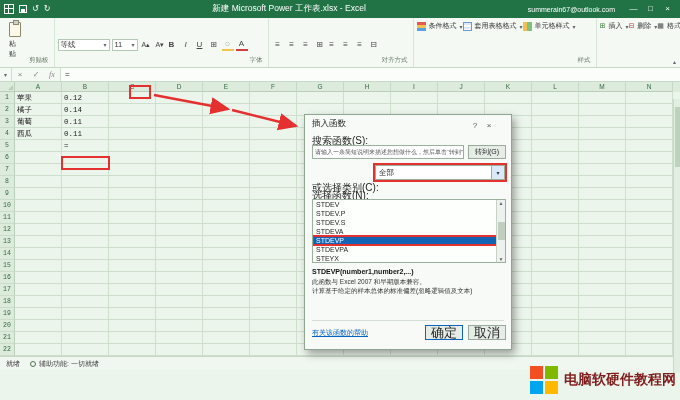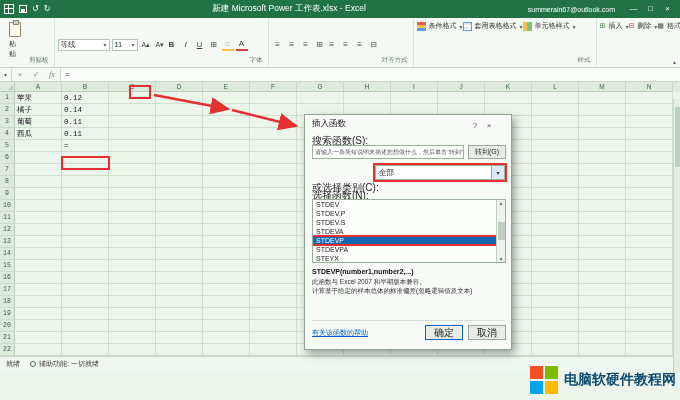--- a/index.html
+++ b/index.html
@@ -108,37 +108,37 @@
   .fn-item.selected{background:#1464b4;color:#fff;outline:2px solid #e53030;outline-offset:-1px;}
   .dlg-scroll{position:absolute;right:0;top:0;bottom:0;width:9px;background:#eef2ee;border-left:1px solid #c5d2c5;
     display:flex;flex-direction:column;align-items:center;justify-content:space-between;font-size:5px;color:#667;}
   .dlg-scroll .thumb{width:7px;height:18px;background:#c2cec2;}
   .dlg-sig{position:absolute;left:7px;top:153px;font-size:7px;font-weight:bold;color:#111;}
   .dlg-compat{position:absolute;left:7px;top:163px;font-size:6.5px;color:#333;}
   .dlg-desc{position:absolute;left:7px;top:172px;width:194px;font-size:6.5px;color:#333;line-height:1.3;}
   .dlg-sep{position:absolute;left:7px;right:7px;top:205px;border-top:1px solid #d5ded5;}
   .dlg-link{position:absolute;left:7px;top:213px;font-size:7px;color:#0563c1;text-decoration:underline;}
   .dlg-btn{position:absolute;top:210px;width:38px;height:15px;background:#e6ede6;border:1px solid #9aaa9a;
-    font-size:10px;display:flex;align-items:center;justify-content:center;color:#222;}
+    font-size:13px;display:flex;align-items:center;justify-content:center;color:#222;}
   .dlg-btn.ok{left:120px;border-color:#0b64c0;}
   .dlg-btn.cancel{left:163px;text-align:right;}
 
   
   .ann-box{position:absolute;border:2px solid #e53030;z-index:60;pointer-events:none;}
   .ann-fx{left:129px;top:85px;width:22px;height:14px;}
   .ann-b5{left:61px;top:156px;width:49px;height:14px;}
   .ann-cat{left:68px;top:48px;width:134px;height:19px;z-index:55;}
   .arrows{position:absolute;left:0;top:0;z-index:61;pointer-events:none;}
 
   
   .watermark{position:absolute;right:4px;bottom:6px;display:flex;align-items:center;gap:6px;z-index:70;}
   .wm-logo{display:grid;grid-template-columns:13px 13px;grid-template-rows:13px 13px;gap:2px;}
   .wm-logo i{display:block;}
   .wm-r{background:#f25022;} .wm-g{background:#7fba00;} .wm-b{background:#00a4ef;} .wm-y{background:#ffb900;}
-  .wm-text{text-align:left;color:#0c4a6e;}
+  .wm-text{text-align:left;color:#7f1d1d;}
   .wm-text .l1{font-size:14px;font-weight:bold;line-height:1.1;}
   .wm-text .l2{font-size:11px;font-weight:bold;}
 </style>
 </head>
 <body>
 
 <div class="screen">
 
   <div class="titlebar">
     <div class="qat">

